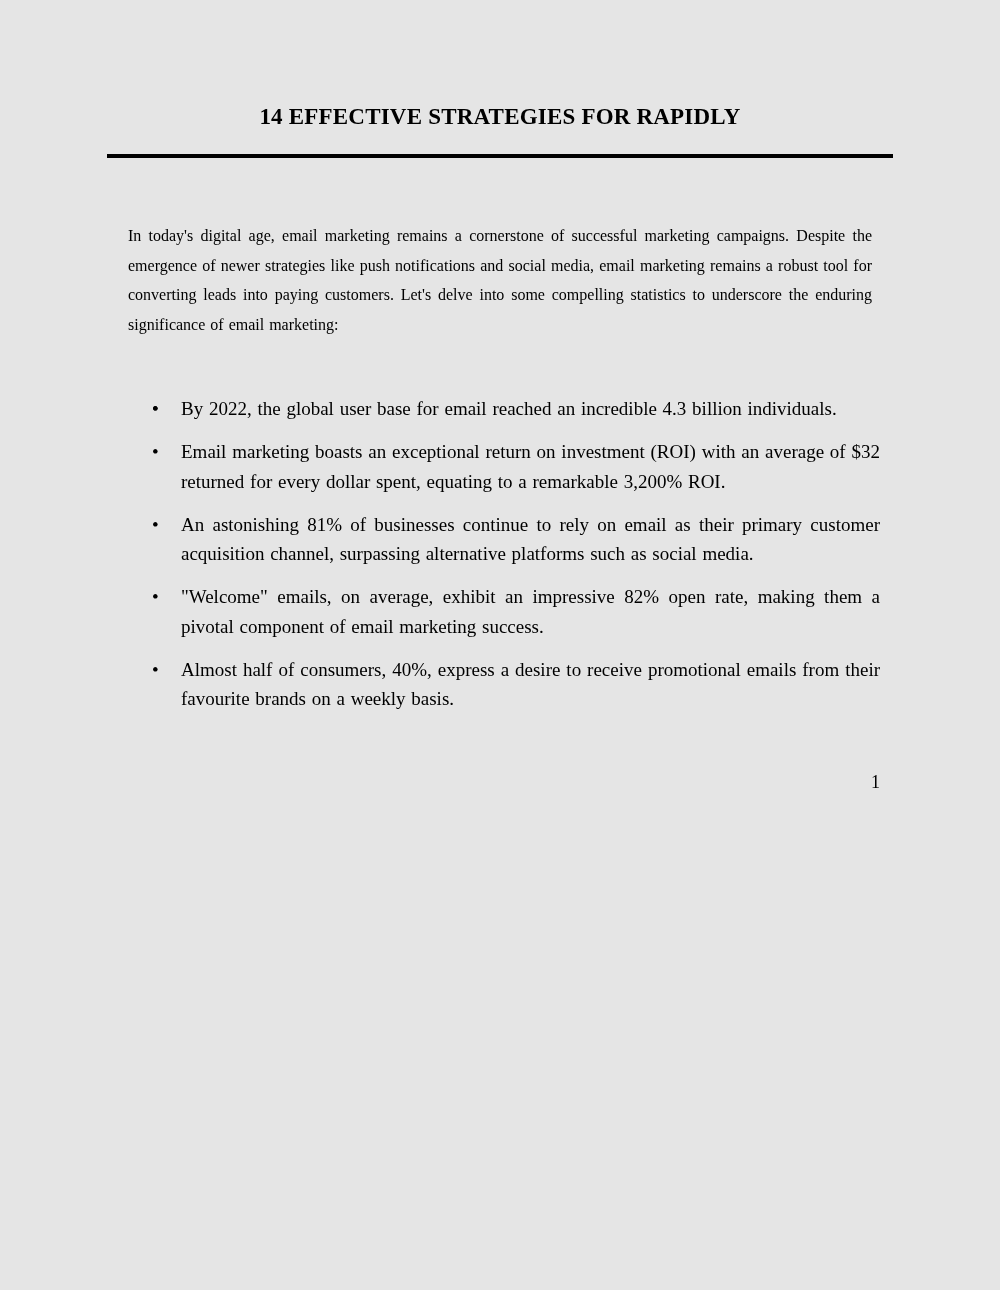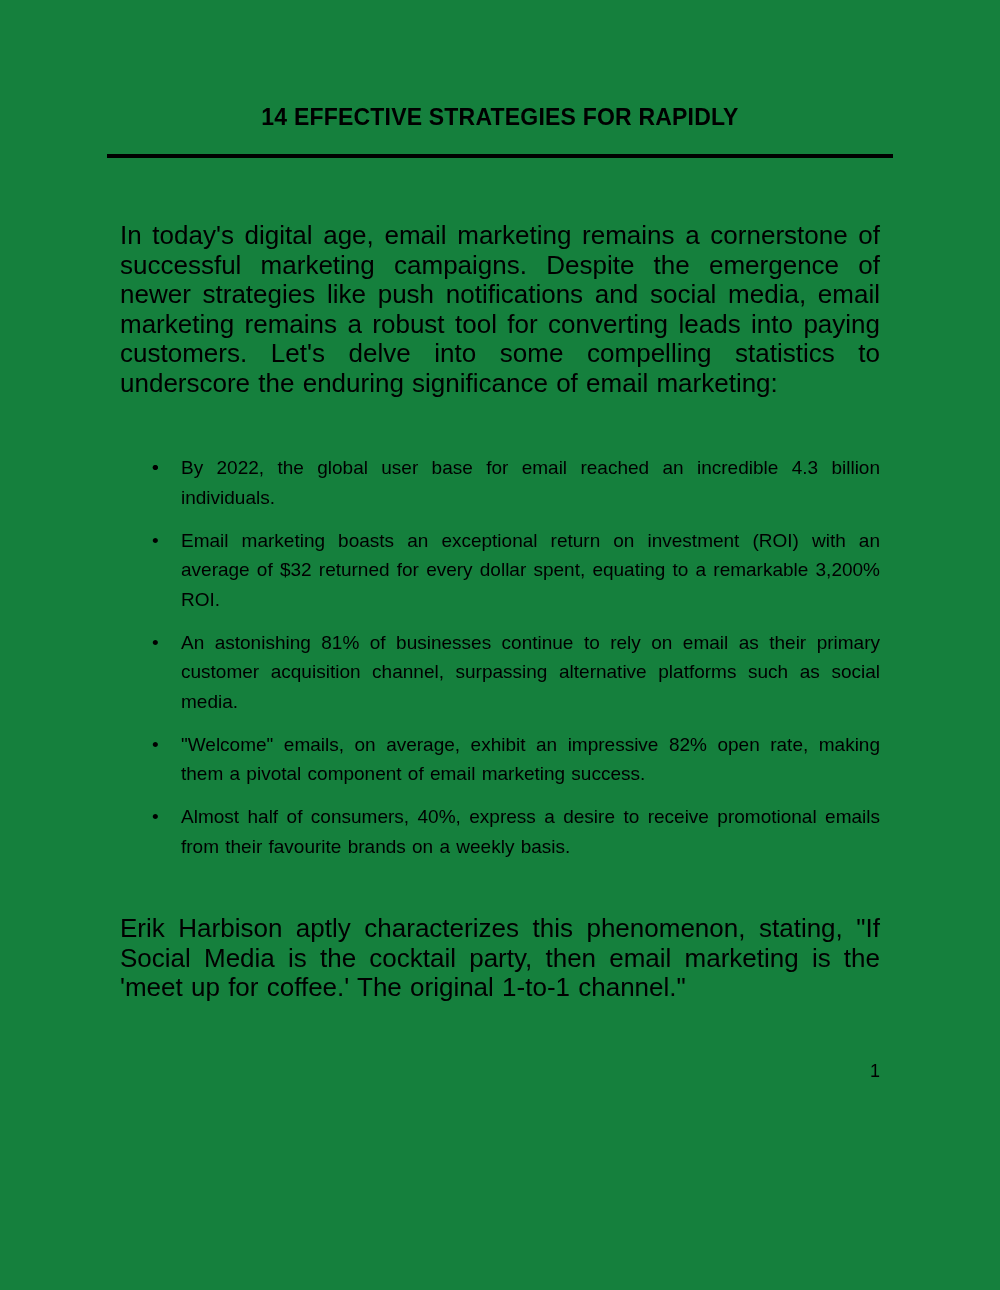--- a/index.html
+++ b/index.html
@@ -5,24 +5,24 @@
   html, body {
     margin: 0;
     padding: 0;
     background: #ffffff;
   }
   .page {
     position: relative;
     width: 1000px;
     height: 1290px;
     margin: 0 auto;
-    background: #15803d;
+    background: #e5e5e5;
     box-sizing: border-box;
     padding: 96px 120px 0 120px;
-    font-family: Liberation Sans, sans-serif;
+    font-family: Liberation Serif, serif;
     color: #000000;
     overflow: hidden;
   }
   .doc-title {
     margin: 0;
     font-size: 23px;
     font-weight: bold;
     line-height: 42px;
     text-align: center;
     color: #000000;
@@ -30,22 +30,22 @@
   }
   .doc-title .title-line {
     display: block;
   }
   .title-rule {
     height: 4px;
     background: #000000;
     margin: 16px -13px 0 -13px;
   }
   .para {
-    margin: 0;
-    font-size: 26px;
+    margin: 8px;
+    font-size: 16px;
     line-height: 29.5px;
     text-align: justify;
     word-spacing: 1px;
   }
   .para-intro   { margin-top: 63px; }
   .para-middle  { margin-top: 51px; }
   .para-quote   { margin-top: 53px; }
   .bullet-list {
     list-style: none;
     margin: 55px 0 0 0;
@@ -108,17 +108,16 @@
       <span class="bullet-marker">•</span>
       <span>"Welcome" emails, on average, exhibit an impressive 82% open rate, making them a pivotal component of email marketing success.</span>
     </li>
     <li class="bullet-item">
       <span class="bullet-marker">•</span>
       <span>Almost half of consumers, 40%, express a desire to receive promotional emails from their favourite brands on a weekly basis.</span>
     </li>
   </ul>
 
 
-  <p class="para para-quote">Erik Harbison aptly characterizes this phenomenon, stating, "If Social Media is the cocktail party, then email marketing is the 'meet up for coffee.' The original 1-to-1 channel."</p>
 
   <div class="page-number">1</div>
 
 </div>
 
 </body></html>

